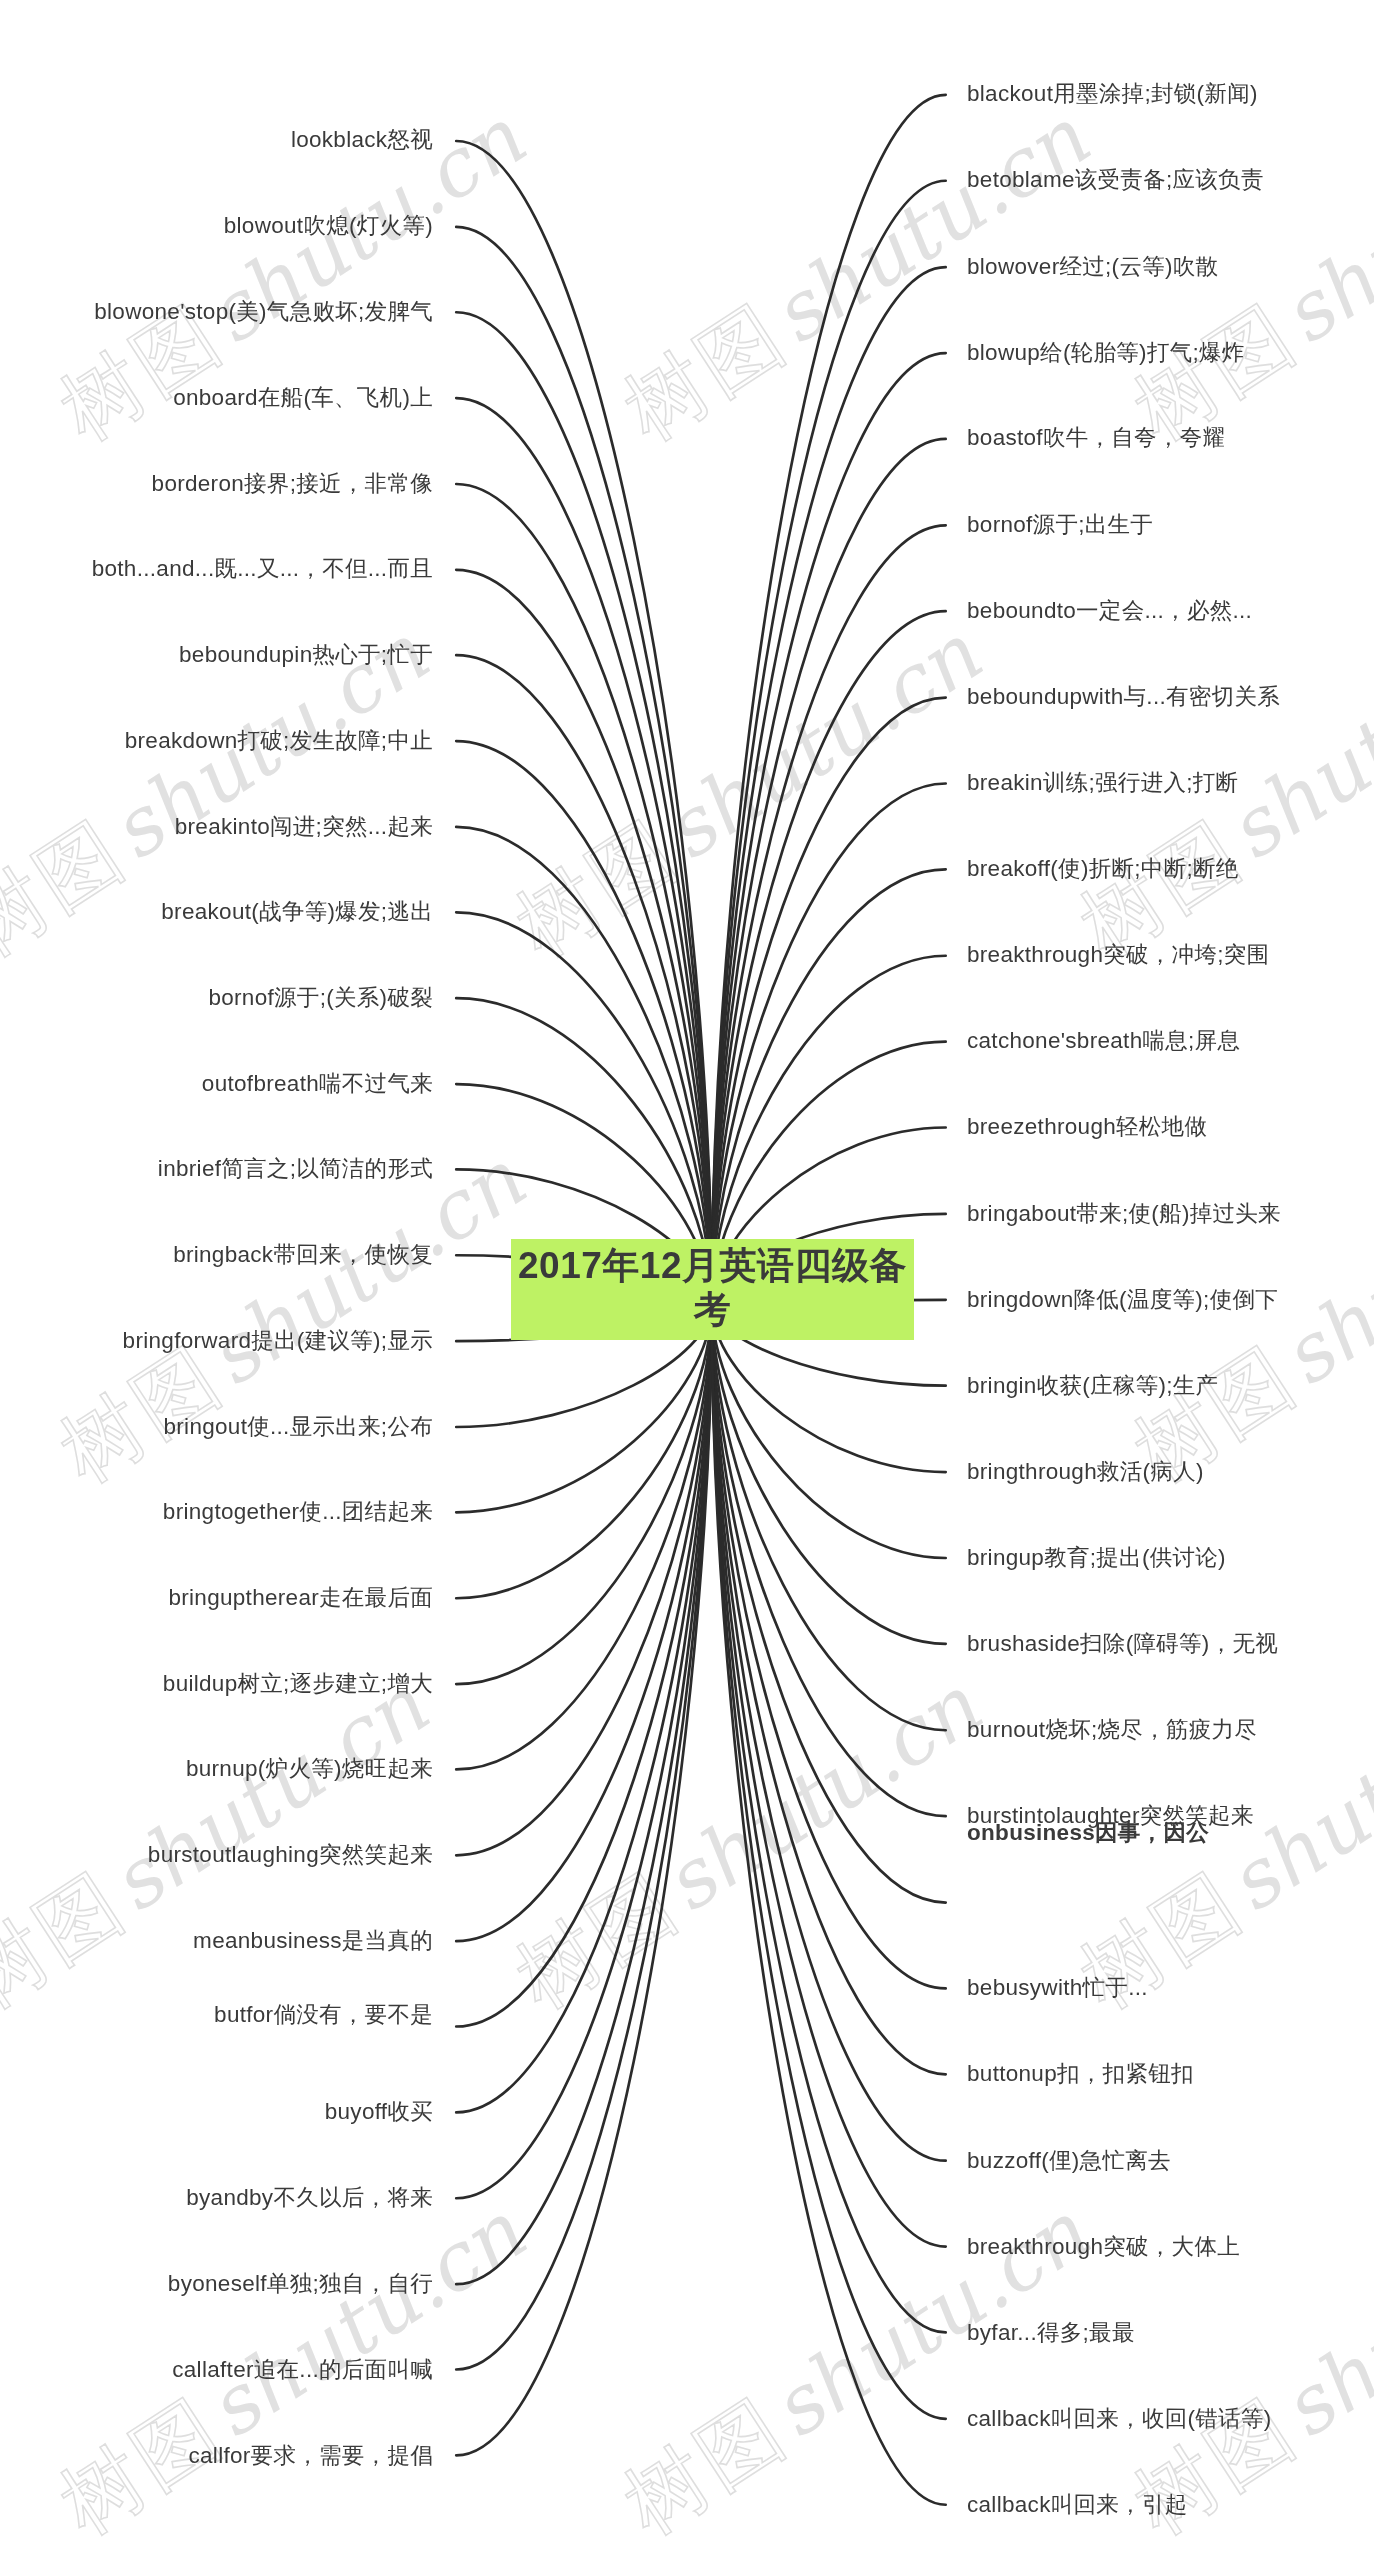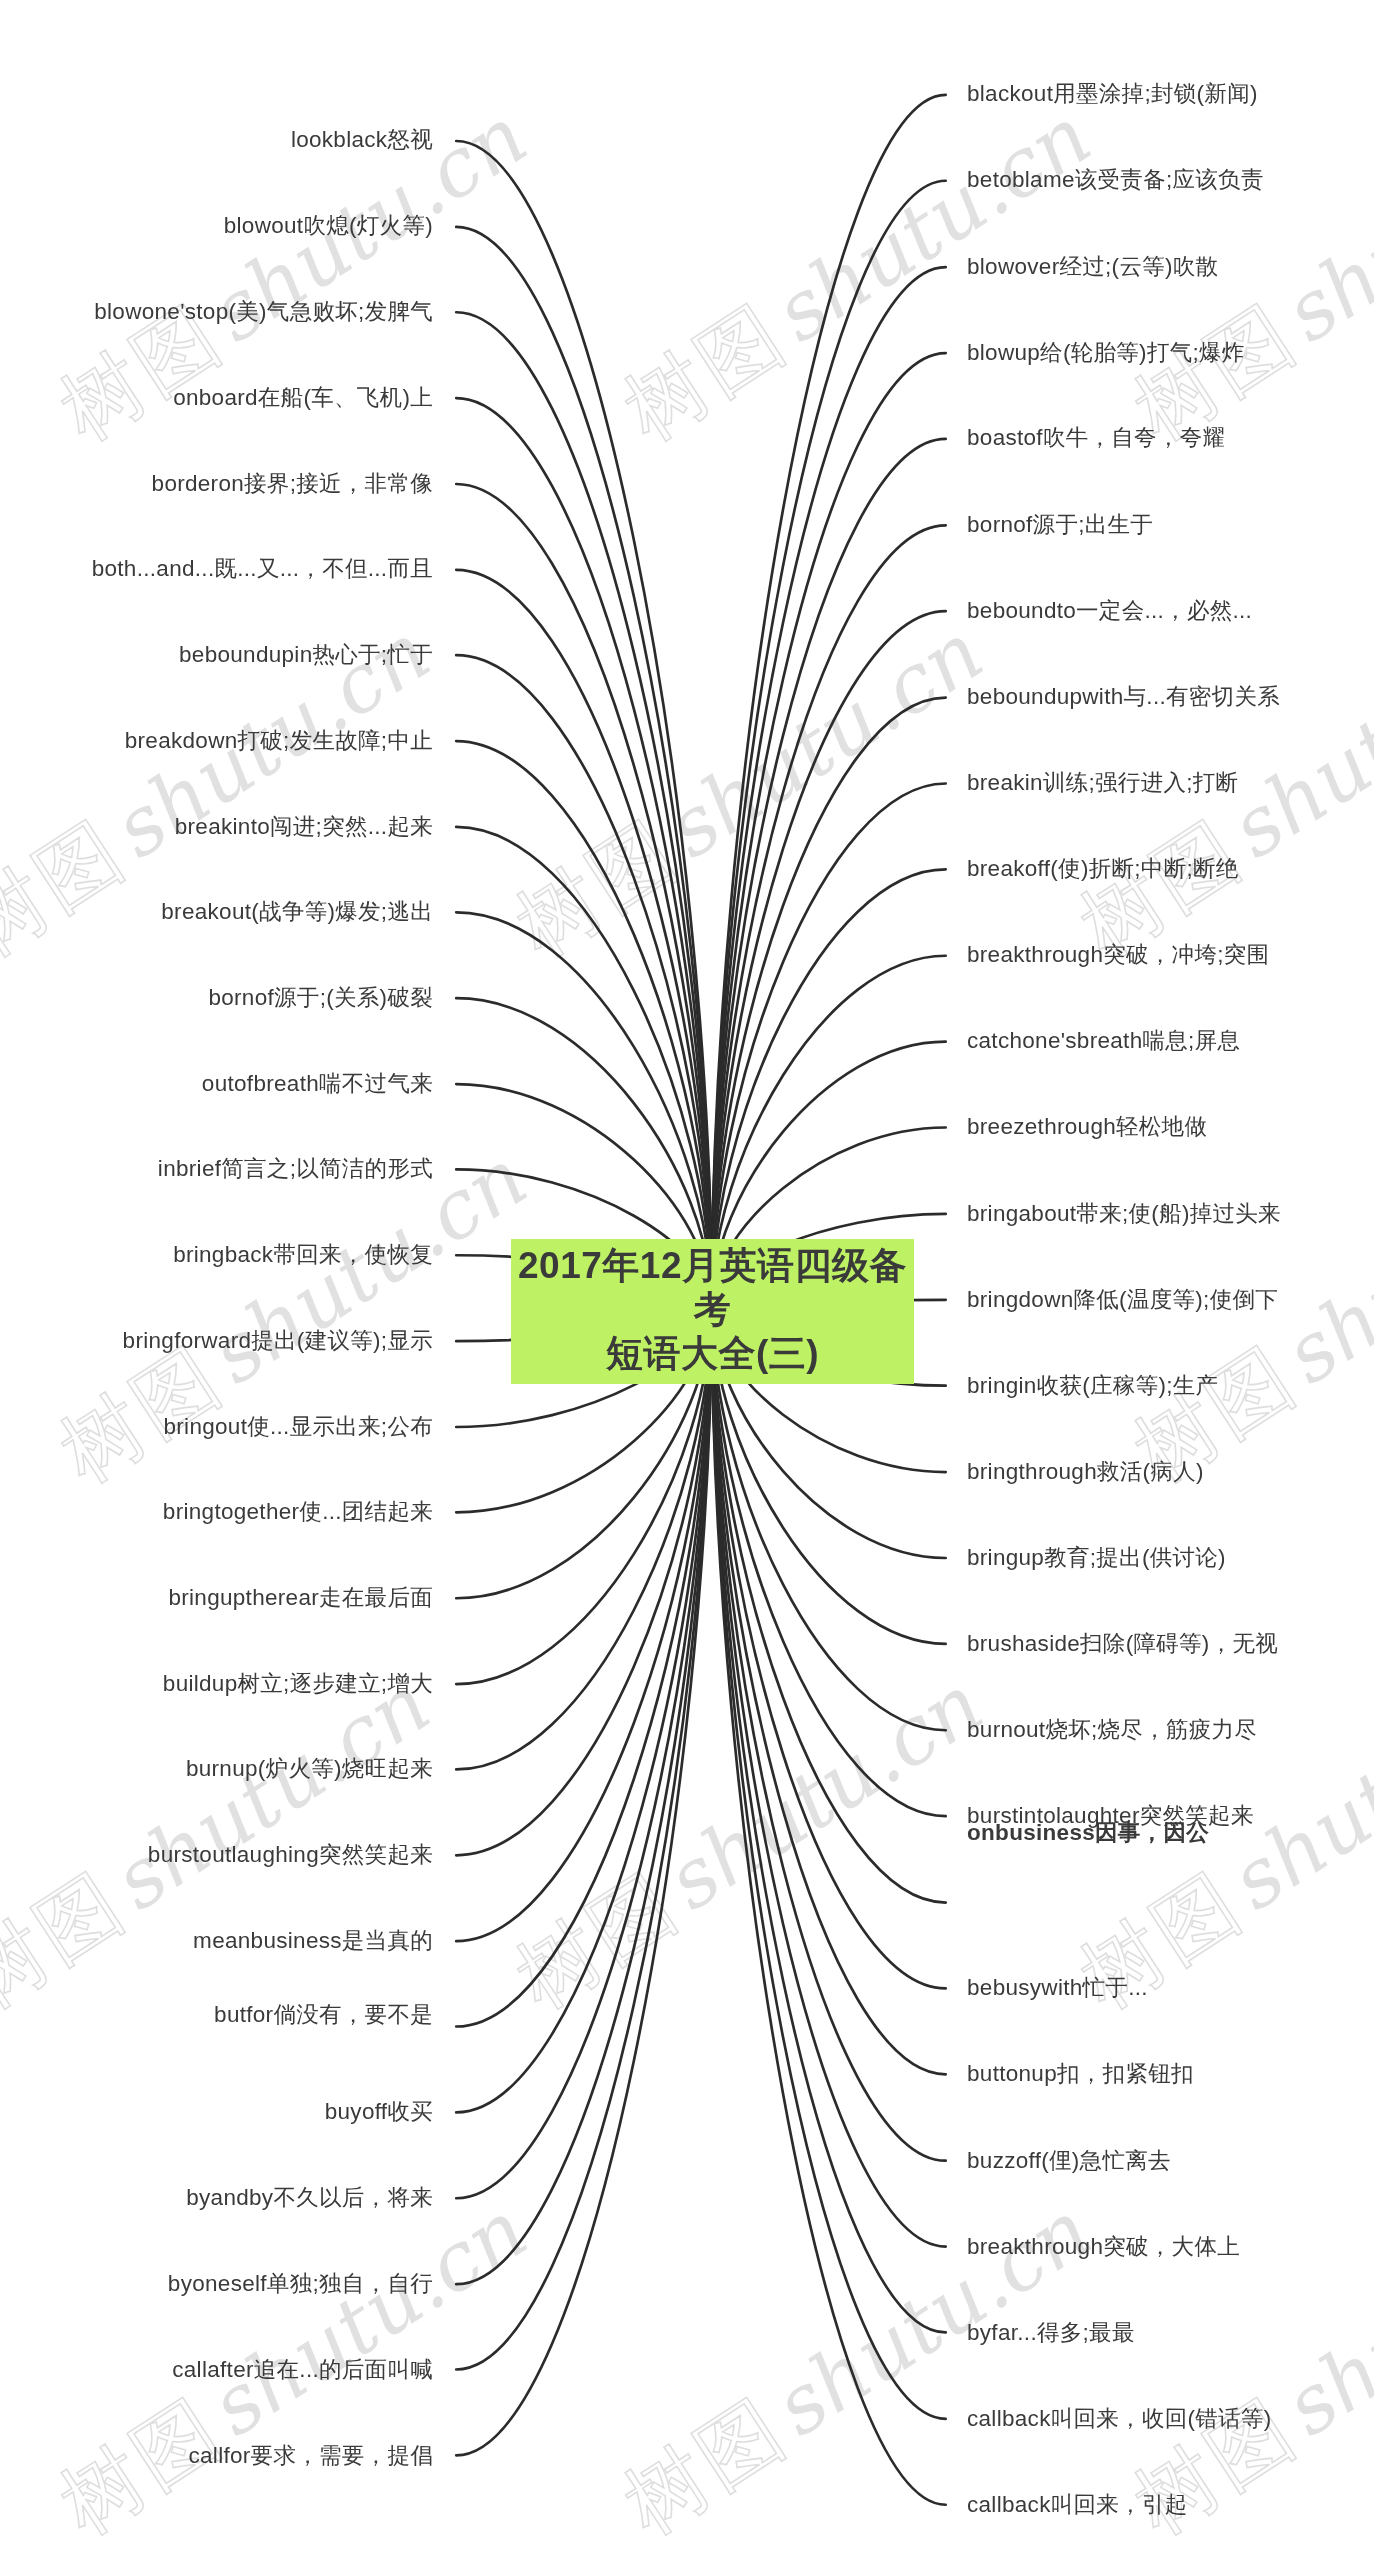--- a/index.html
+++ b/index.html
@@ -200,16 +200,15 @@
       <div class="branch-label branch-right" style="top: 1971px;">bebusywith忙于...</div>
       <div class="branch-label branch-right" style="top: 2057px;">buttonup扣，扣紧钮扣</div>
       <div class="branch-label branch-right" style="top: 2144px;">buzzoff(俚)急忙离去</div>
       <div class="branch-label branch-right" style="top: 2230px;">breakthrough突破，大体上</div>
       <div class="branch-label branch-right" style="top: 2316px;">byfar...得多;最最</div>
       <div class="branch-label branch-right" style="top: 2402px;">callback叫回来，收回(错话等)</div>
       <div class="branch-label branch-right" style="top: 2488px;">callback叫回来，引起</div>
     </div>
   <div id="central-topic">
     <div>2017年12月英语四级备考</div>
-    <div>短语大全(三)</div>
   </div>
 </div>
 
 
 </body></html>

